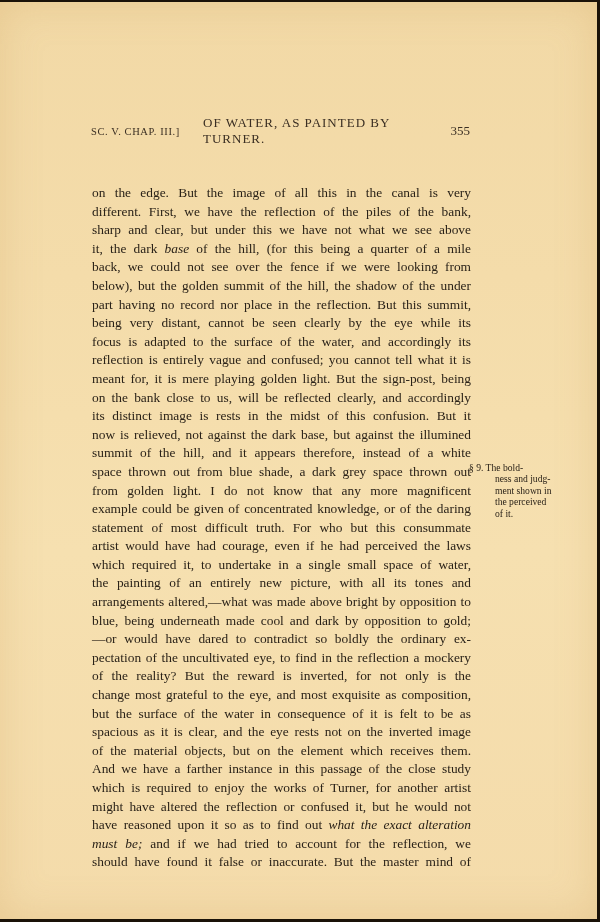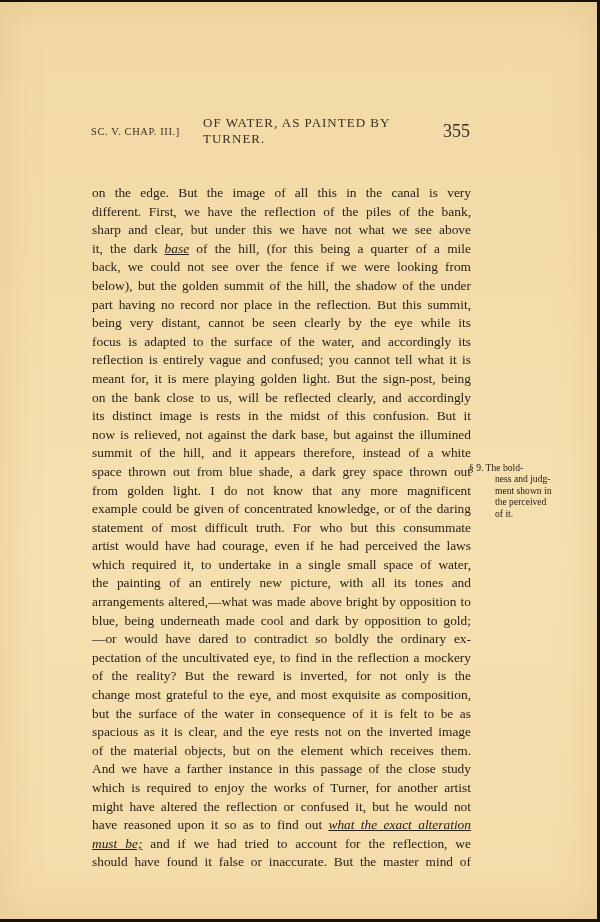--- a/index.html
+++ b/index.html
@@ -14,30 +14,30 @@
       background: linear-gradient(180deg, #f2d9a6 0%, #f4dcaa 30%, #f6e0b0 60%, #f4dbaa 100%);
       box-shadow: inset 0 0 40px rgba(200,150,80,0.25);
     }
     .running-head {
       position: absolute; left: 91px; top: 113px; width: 379px;
       display: flex; align-items: center;
       font-size: 10.5px; letter-spacing: 0.6px; color: #3a2e22;
     }
     .rh-left { width: 100px; text-transform: uppercase; }
     .rh-center { flex: 1; text-transform: uppercase; font-size: 13px; letter-spacing: 1px; padding-left: 12px; }
-    .rh-page { font-size: 18px; letter-spacing: 0; }
+    .rh-page { font-size: 13px; letter-spacing: 0; }
     .body-text {
       position: absolute; left: 92px; top: 139px; width: 379px;
       font-size: 13.4px; line-height: 18.6px; color: #2a2218; margin-top: 43px;
     }
     .line {
       display: block; text-align: justify; text-align-last: justify;
       white-space: nowrap; height: 18.6px;
     }
-    .line i { font-style: italic; text-decoration: underline; }
+    .line i { font-style: italic; }
     .sidenote {
       position: absolute; left: 469px; top: 460px; width: 80px;
       font-size: 9.6px; line-height: 11.4px; color: #2a2218;
     }
     .sidenote span { display: block; white-space: nowrap; }
     .sidenote .indent { padding-left: 26px; }
   </style>
 </head>
 <body>
 

